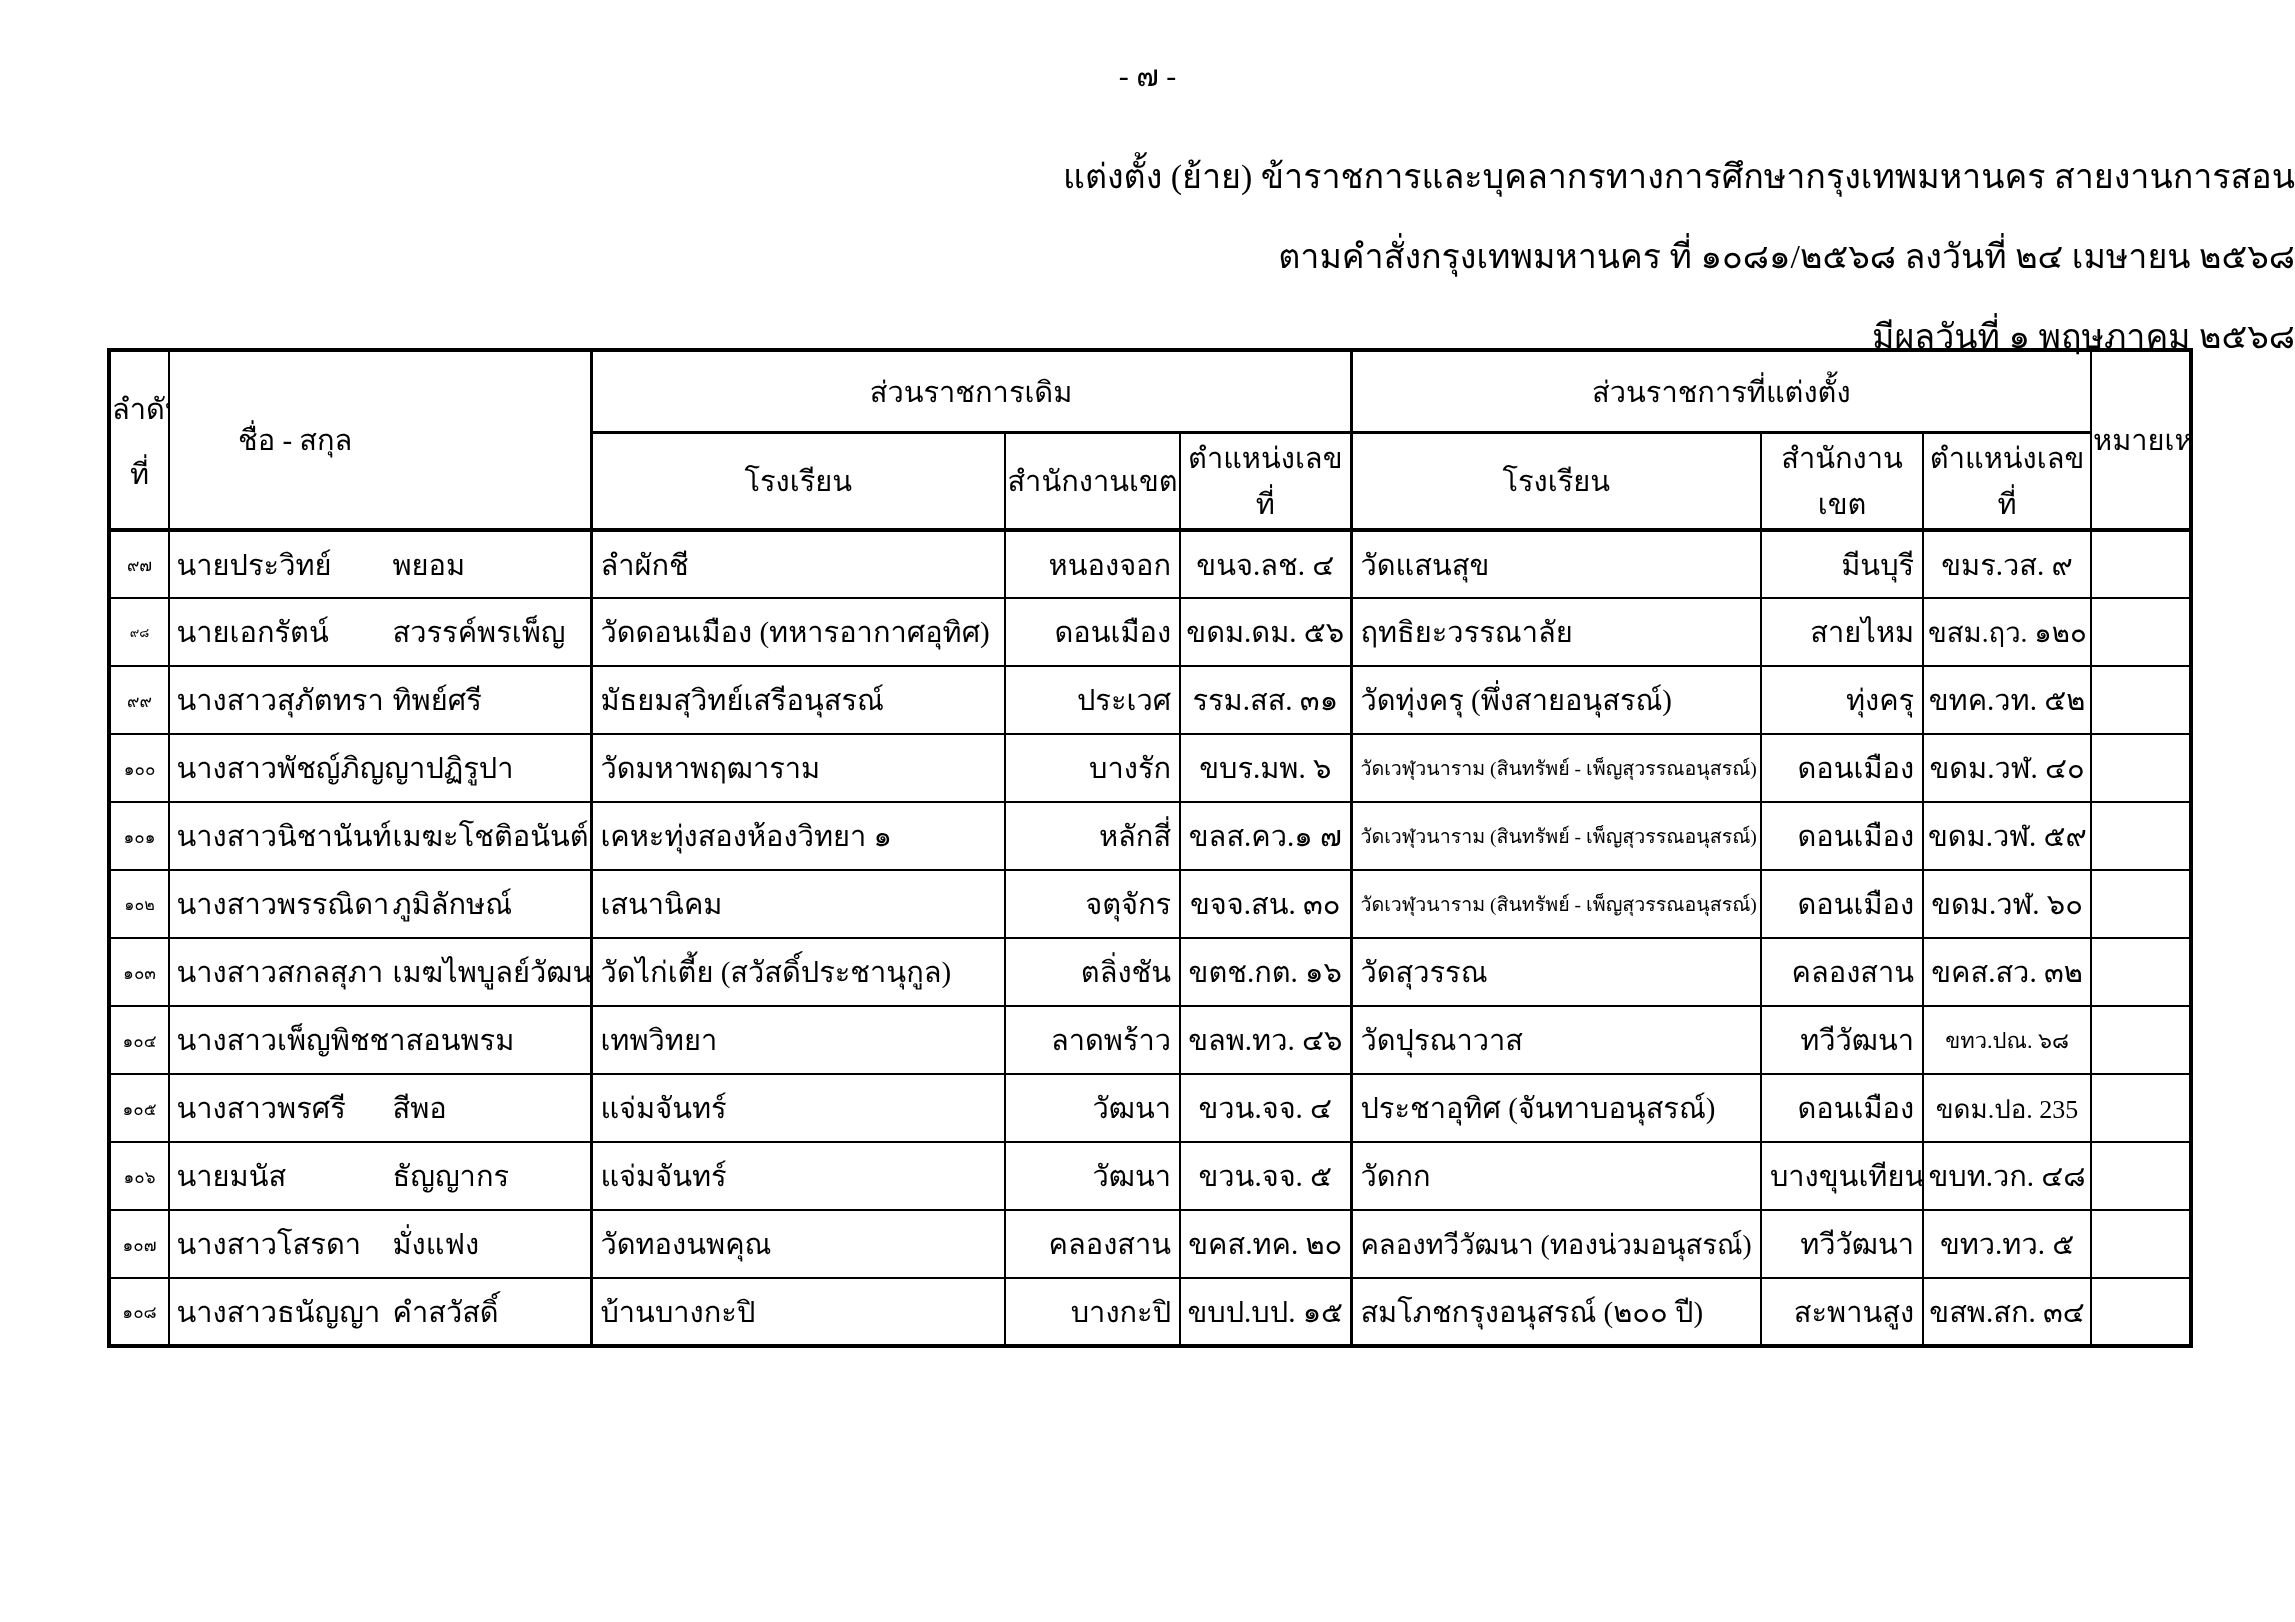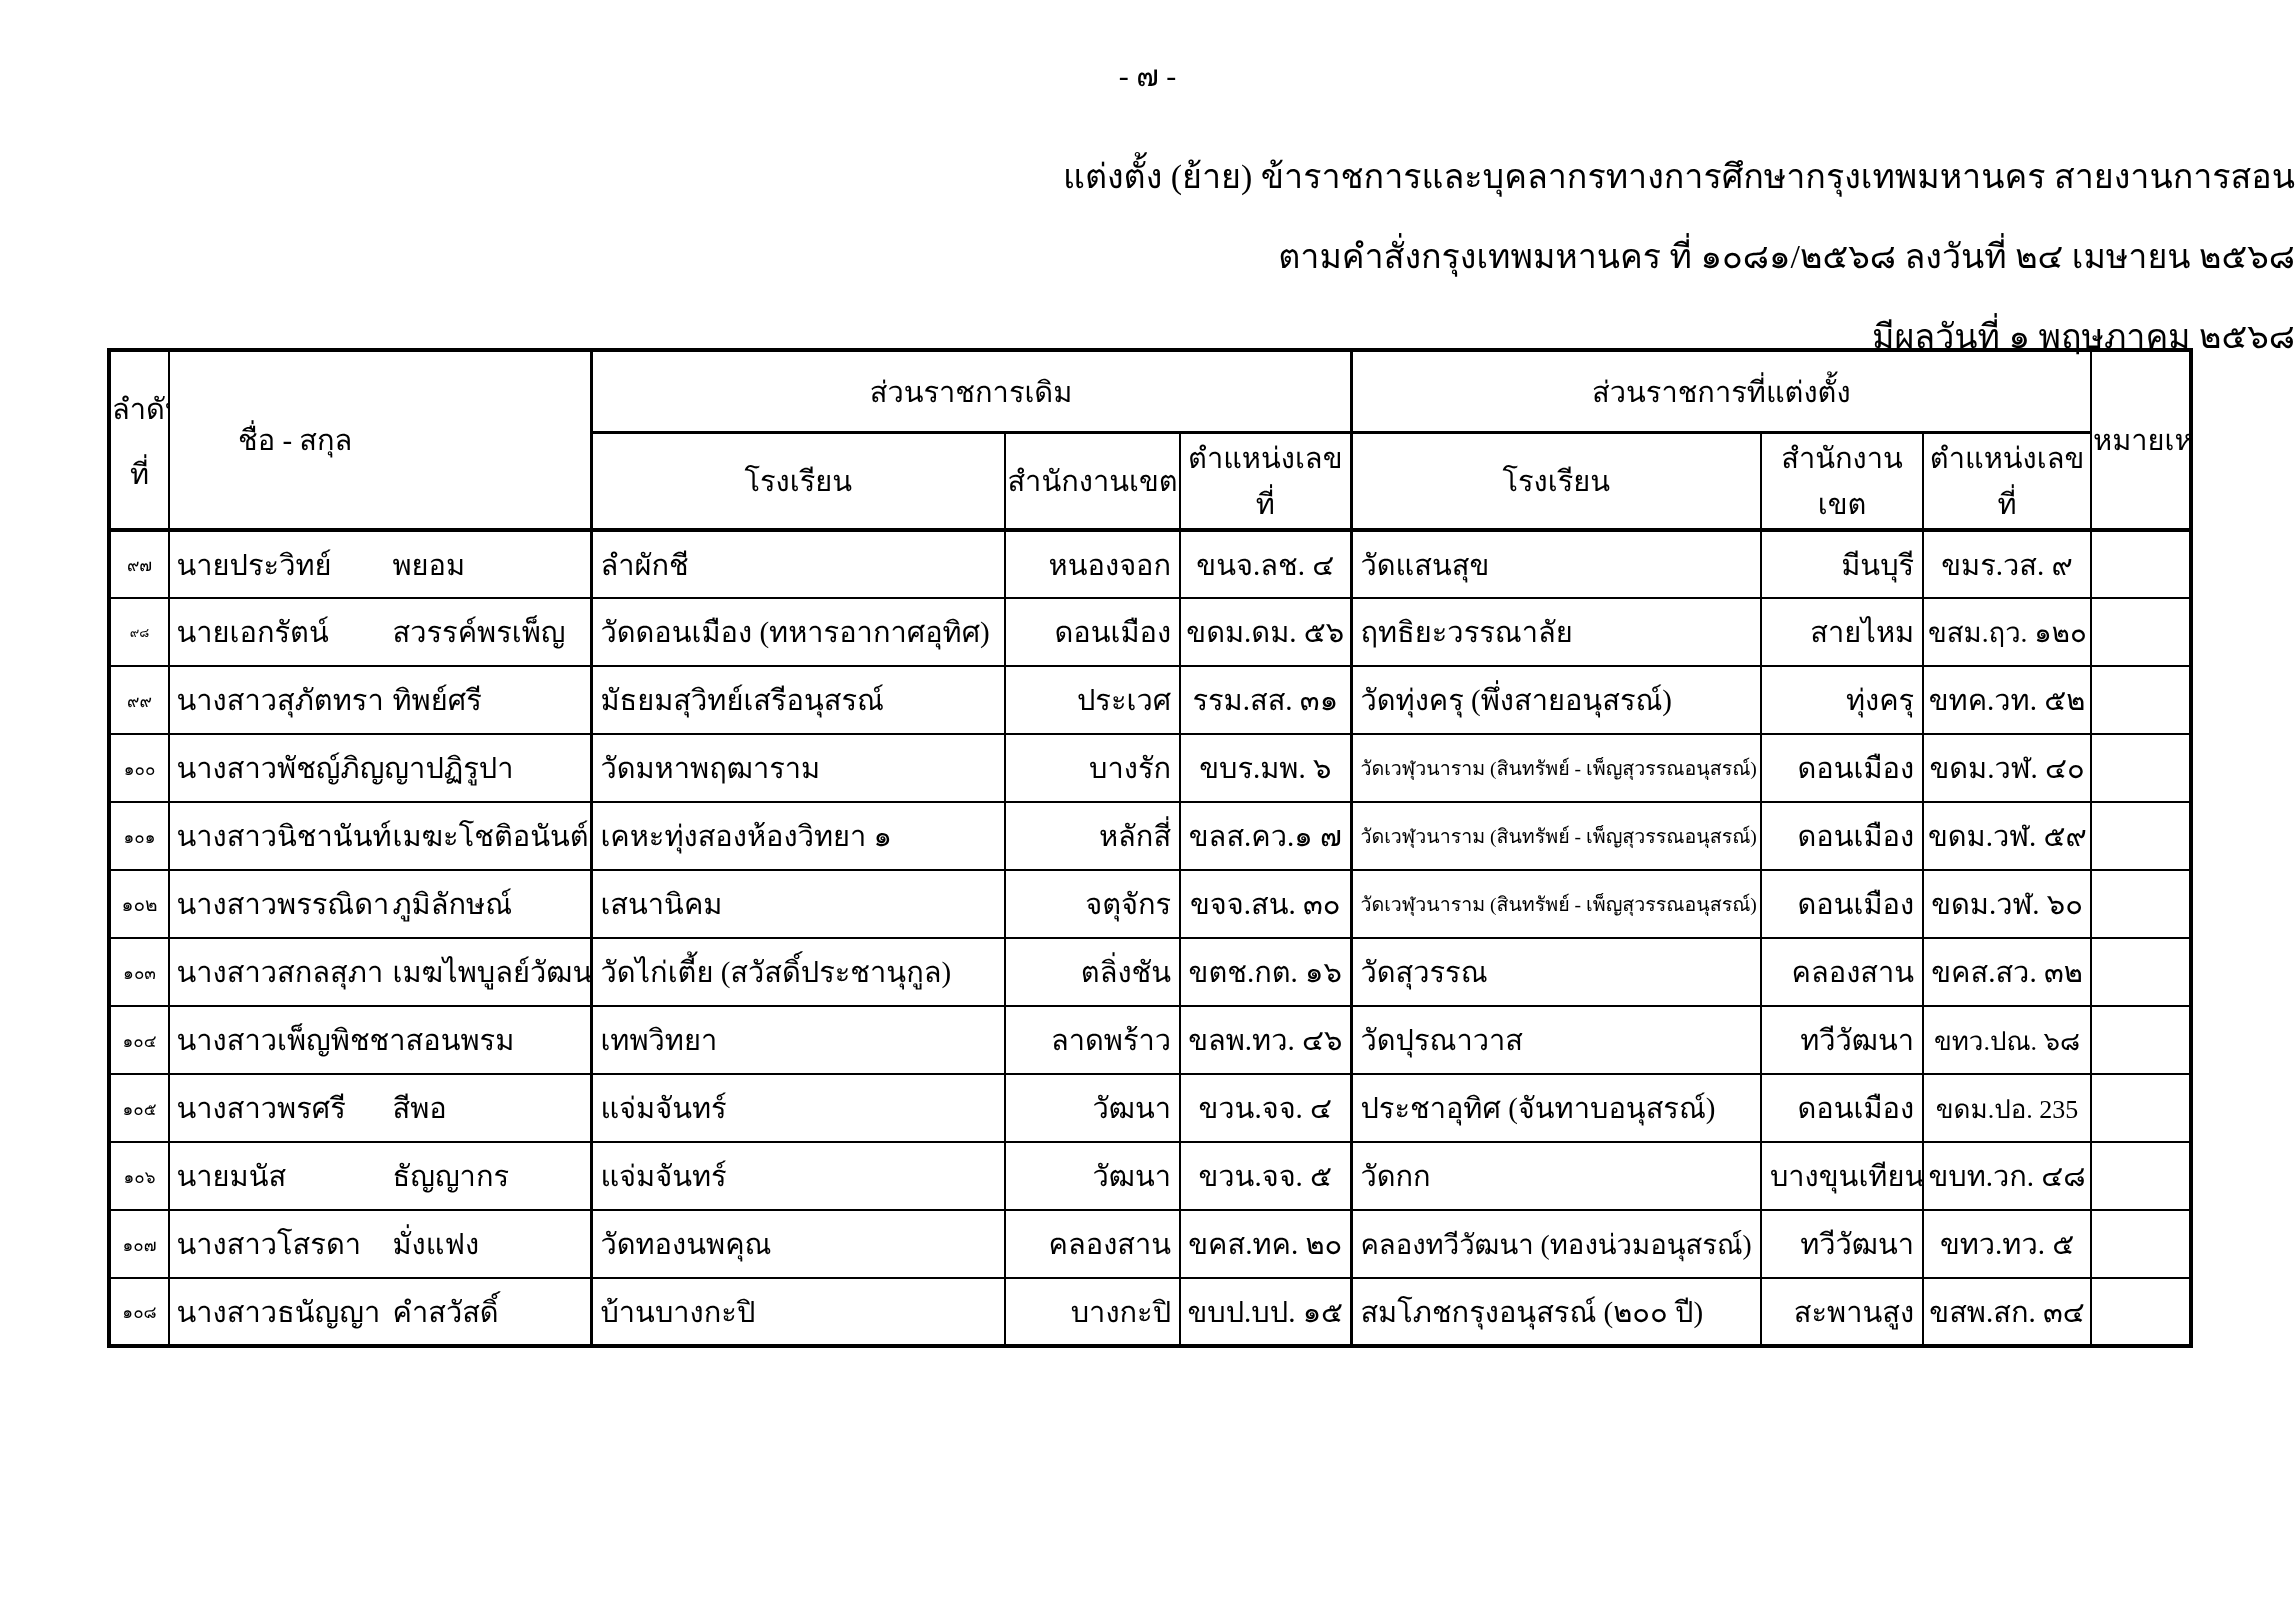--- a/index.html
+++ b/index.html
@@ -265,21 +265,21 @@
           </td>
     <td class="c-pos">
             <span class="fit">ขดม.วฬ. ๕๙</span>
           </td>
     <td class="c-remark">
             <span class="fit"></span>
           </td>
   </tr>
         <tr>
     <td class="c-no">
-            <span class="fit" style="font-size: 19px;">๑๐๒</span>
+            <span class="fit" style="font-size: 16px;">๑๐๒</span>
           </td>
     <td class="c-name">
       <span class="name-flex">
         <span class="fname fit">นางสาวพรรณิดา</span>
         <span class="lname fit">ภูมิลักษณ์</span>
       </span>
     </td>
     <td class="c-school thick-left">
             <span class="fit">เสนานิคม</span>
           </td>
@@ -353,21 +353,21 @@
     <td class="c-pos">
             <span class="fit">ขลพ.ทว. ๔๖</span>
           </td>
     <td class="c-school thick-left">
             <span class="fit">วัดปุรณาวาส</span>
           </td>
     <td class="c-district">
             <span class="fit">ทวีวัฒนา</span>
           </td>
     <td class="c-pos">
-            <span class="fit" style="font-size: 26px;">ขทว.ปณ. ๖๘</span>
+            <span class="fit" style="font-size: 22px;">ขทว.ปณ. ๖๘</span>
           </td>
     <td class="c-remark">
             <span class="fit"></span>
           </td>
   </tr>
         <tr>
     <td class="c-no">
             <span class="fit" style="font-size: 17px;">๑๐๕</span>
           </td>
     <td class="c-name">

